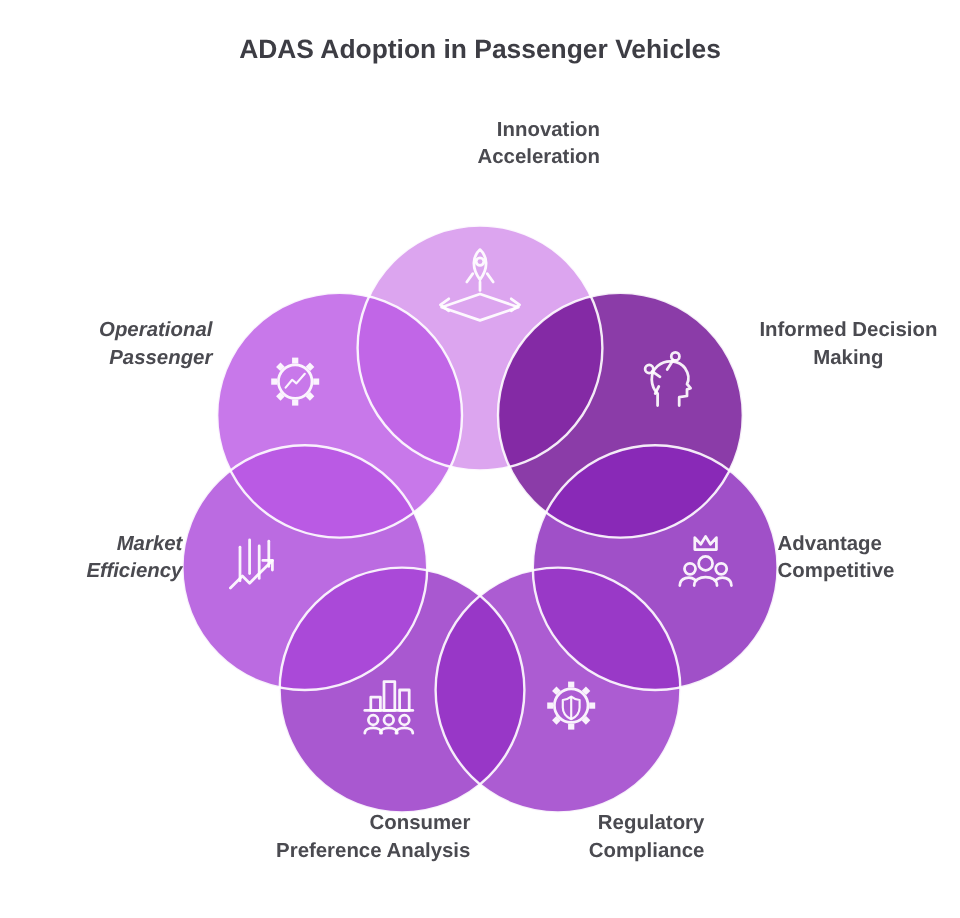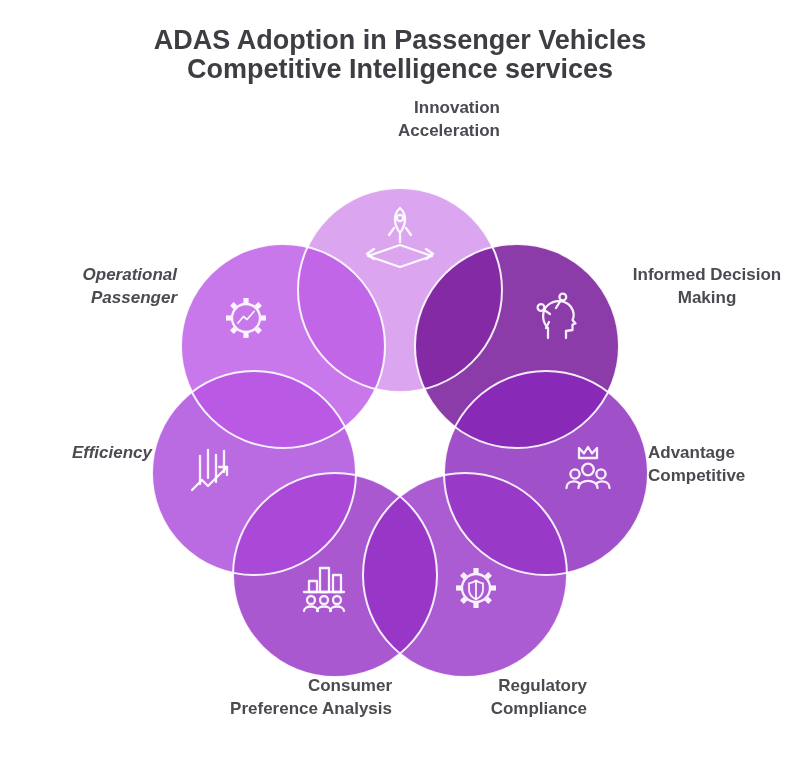--- a/index.html
+++ b/index.html
@@ -3,21 +3,21 @@
 <meta charset="utf-8">
 <style>
   html,body{margin:0;padding:0;background:#ffffff;}
   #stage{
     position:relative;width:800px;height:765px;overflow:hidden;
     background:var(--background,#ffffff);
     font-family:"Liberation Sans","DejaVu Sans",sans-serif;
   }
   .title{
     position:absolute;top:26px;left:0;width:800px;text-align:center;
-    font-size:27px;font-weight:bold;line-height:29px;color:var(--title_color,#3d3d44);
+    font-size:22px;font-weight:bold;line-height:29px;color:var(--title_color,#3d3d44);
   }
   .petal-label{
     position:absolute;font-size:17px;font-weight:bold;line-height:23px;
     color:var(--text_color,#4a4a50);
   }
   .petal-label span{display:block;}
   .lbl-center{text-align:right;}
   .lbl-left{text-align:left;}
   .lbl-right{text-align:right;font-style:italic;}
   #lbl-innovation{left:300px;top:96px;width:200px;}
@@ -29,21 +29,20 @@
   #lbl-operational{left:27px;top:263px;width:150px;}
   svg{position:absolute;left:0;top:0;}
 </style>
 </head>
 <body>
 
 <div id="stage">
 
   <div class="title">
     <span>ADAS Adoption in Passenger Vehicles</span><br>
-    <span>Competitive Intelligence services</span>
   </div>
 
   <svg width="800" height="765" viewBox="0 0 800 765">
 
     <g fill-opacity="0.8">
       <circle cx="400" cy="290" r="102" fill="#D38FEB"></circle>
       <circle cx="517" cy="346" r="102" fill="#6E0B92"></circle>
       <circle cx="546" cy="473" r="102" fill="#8824BA"></circle>
       <circle cx="465" cy="575" r="102" fill="#9733C7"></circle>
       <circle cx="335" cy="575" r="102" fill="#942EC4"></circle>
@@ -163,20 +162,21 @@
   </div>
   <div id="lbl-regulatory" class="petal-label lbl-center">
     <span>Regulatory</span>
     <span>Compliance</span>
   </div>
   <div id="lbl-consumer" class="petal-label lbl-center">
     <span>Consumer</span>
     <span>Preference Analysis</span>
   </div>
   <div id="lbl-market" class="petal-label lbl-right">
+    <span>Market</span>
     <span>Efficiency</span>
   </div>
   <div id="lbl-operational" class="petal-label lbl-right">
     <span>Operational</span>
     <span>Passenger</span>
   </div>
 
 </div>
 
 </body></html>

